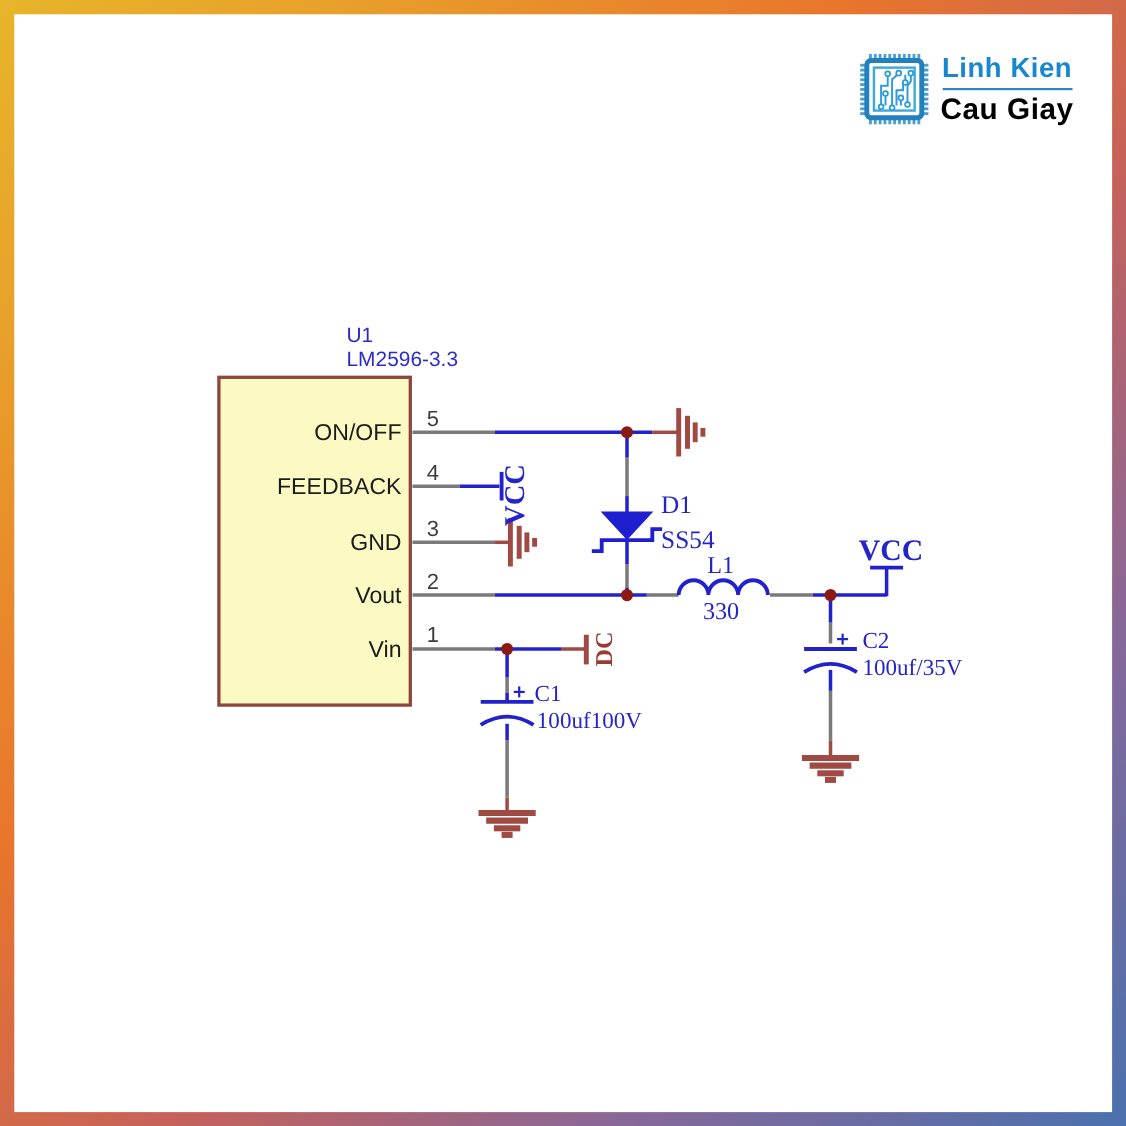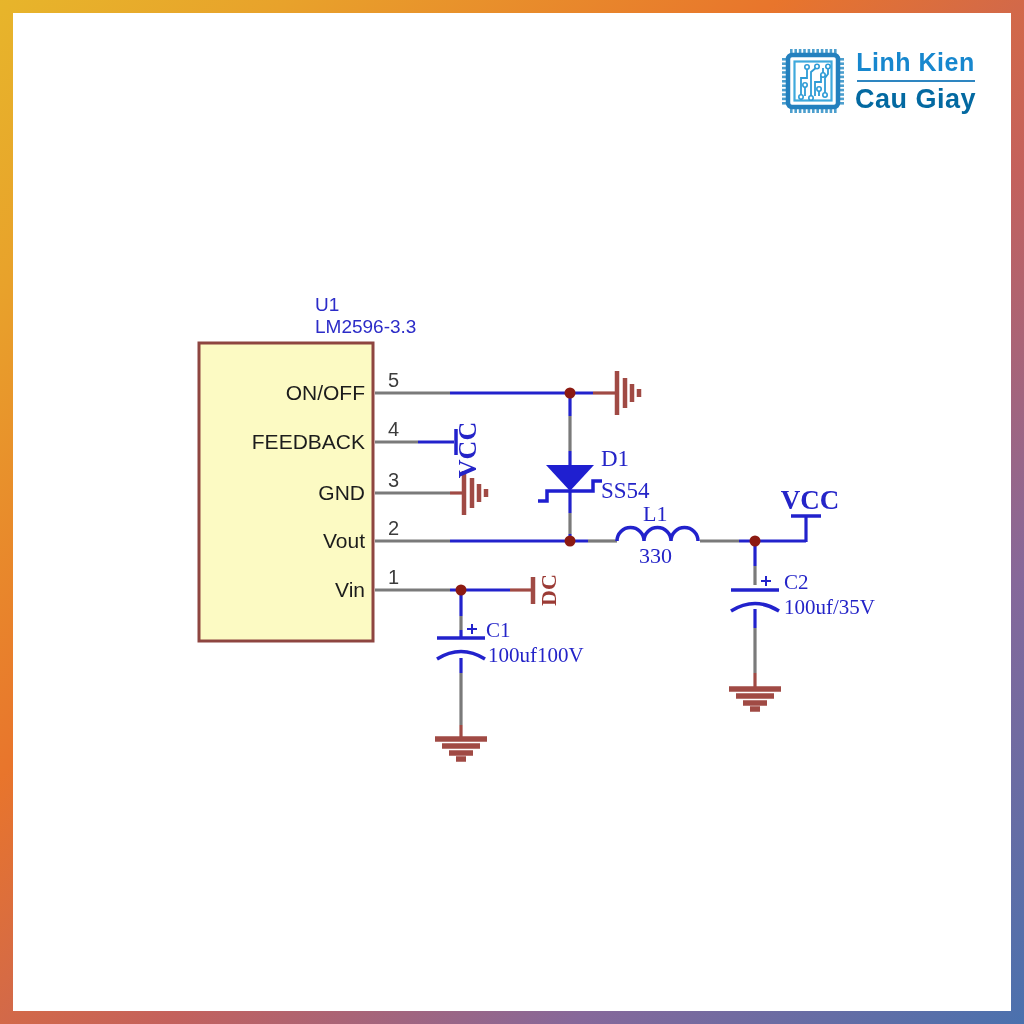--- a/index.html
+++ b/index.html
@@ -13,21 +13,21 @@
     background:#ffffff;
   }
   .schem{position:absolute;left:0;top:0;width:1024px;height:1024px;}
   .logo{
     position:absolute;top:30px;right:30px;width:200px;height:76px;
     display:flex;align-items:center;
   }
   .logo-text{margin-left:10px;display:flex;flex-direction:column;align-items:center;}
   .logo-line1{font-size:25px;font-weight:bold;color:#1787ce;letter-spacing:0.5px;}
   .logo-divider{width:118px;height:2px;background:#2e86c1;margin:3px 0 2px 0;}
-  .logo-line2{font-size:27px;font-weight:bold;color:#0369a1;letter-spacing:0.5px;}
+  .logo-line2{font-size:27px;font-weight:bold;color:#000000;letter-spacing:0.5px;}
   svg text{user-select:none;}
   .t-sans{font-family:"Liberation Sans",sans-serif;}
   .t-serif{font-family:"Liberation Serif",serif;}
 </style>
 </head>
 <body>
 
 <div class="canvas">
 
   <div class="logo">

